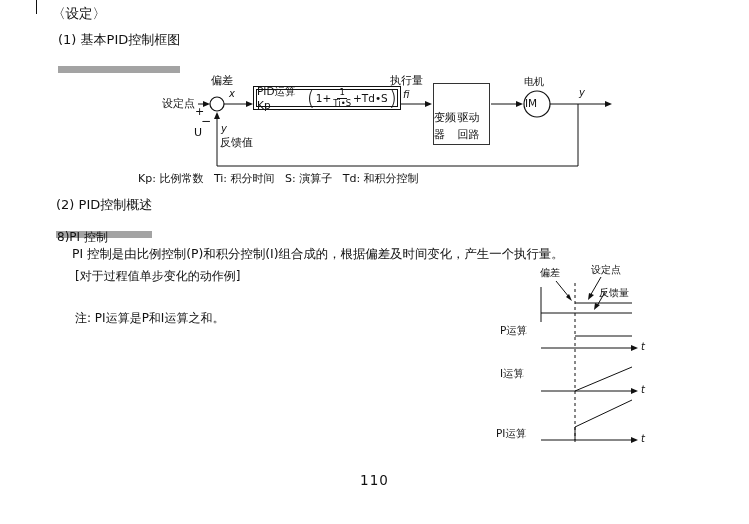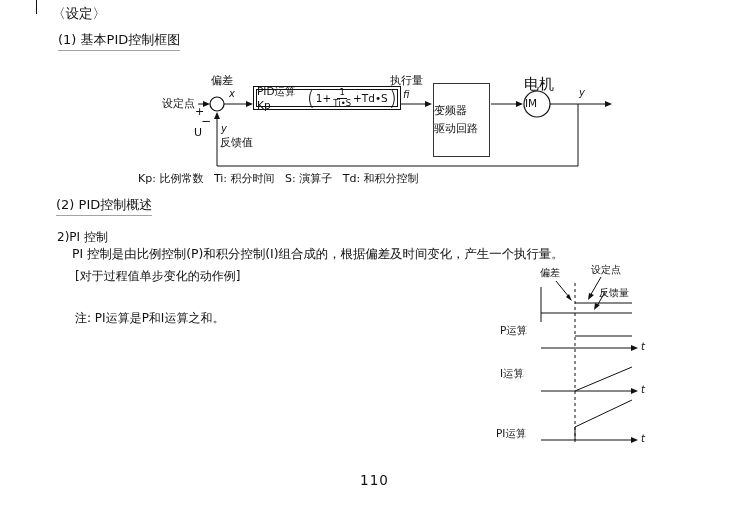--- a/index.html
+++ b/index.html
@@ -1,34 +1,34 @@
 <!DOCTYPE html>
 <html><head>
 <meta charset="utf-8">
 <style>
   *{margin:0;padding:0;box-sizing:border-box}
   html,body{background:#fff}
   body{width:749px;height:524px;font-family:"DejaVu Sans","Liberation Sans",sans-serif;color:#111}
   .page{position:relative;width:749px;height:524px;background:#fff;overflow:hidden}
   .abs{position:absolute;white-space:nowrap}
   .bold{font-weight:normal}
-  .ul{border-bottom:1px solid #a3a3a3;padding-bottom:1px}
+  .ul{border-bottom:7px solid #a3a3a3;padding-bottom:17px}
   .it{font-style:italic}
   svg.lines{position:absolute;left:0;top:0}
   svg.lines line, svg.lines polyline{stroke:#111;stroke-width:1;fill:none}
   svg.lines circle{stroke:#111;stroke-width:1.2;fill:#fff}
   svg.lines polygon{fill:#111;stroke:none}
   .pid-box{position:absolute;left:256px;top:89px;width:142px;height:18px;border:1px solid #111;
            outline:1px solid #111;outline-offset:2px;background:#fff;display:flex;align-items:center;
            justify-content:center;font-size:10.5px;gap:1px}
   .frac{display:inline-flex;flex-direction:column;align-items:center;font-size:8.5px;line-height:1.15;margin:0 1px}
   .frac .num{border-bottom:1px solid #111;padding:0 2px}
   .paren{font-size:21px;font-weight:300;line-height:1}
-  .inv-box{position:absolute;left:433px;top:83px;width:57px;height:74px;border:1px solid #333;
-           display:flex;flex-direction:column;align-items:flex-start;justify-content:center;
+  .inv-box{position:absolute;left:433px;top:83px;width:57px;height:62px;border:1px solid #333;
+           display:flex;flex-direction:row;align-items:flex-end;justify-content:center;
            font-size:11px;line-height:1.6;background:#fff}
   .pagenum{position:absolute;left:0;top:472px;width:100%;text-align:center;font-size:13.5px;letter-spacing:1px}
   .legend{white-space:pre}
 </style>
 </head>
 <body>
 
 <div class="page">
 
   <svg class="lines" width="749" height="524" viewBox="0 0 749 524">
@@ -99,29 +99,29 @@
   </div>
 
   <div class="abs" style="left:390px;top:73px;font-size:11px">执行量</div>
   <div class="abs it" style="left:403px;top:89px;font-size:10px">fi</div>
 
   <div class="inv-box">
     <div>变频器</div>
     <div>驱动回路</div>
   </div>
 
-  <div class="abs" style="left:524px;top:75px;font-size:15px">电机</div>
+  <div class="abs" style="left:524px;top:75px;font-size:10px">电机</div>
   <div class="abs" style="left:524px;top:97px;width:14px;text-align:center;font-size:10.5px">IM</div>
   <div class="abs it" style="left:579px;top:87px;font-size:10px">y</div>
 
   <div class="abs legend" style="left:138px;top:171px;font-size:11px">Kp: 比例常数   Ti: 积分时间   S: 演算子   Td: 和积分控制</div>
 
   <div class="abs bold ul" style="left:56px;top:196px;font-size:13px">(2) PID控制概述</div>
 
-  <div class="abs" style="left:57px;top:229px;font-size:12px">2)PI 控制</div>
+  <div class="abs" style="left:57px;top:229px;font-size:12px">8)PI 控制</div>
   <div class="abs" style="left:75px;top:268px;font-size:12px">[对于过程值单步变化的动作例]</div>
   <div class="abs" style="left:72px;top:246px;font-size:12.4px">PI 控制是由比例控制(P)和积分控制(I)组合成的，根据偏差及时间变化，产生一个执行量。</div>
   <div class="abs" style="left:75px;top:310px;font-size:12px">注: PI运算是P和I运算之和。</div>
 
   <div class="abs" style="left:540px;top:266px;font-size:10px">偏差</div>
   <div class="abs" style="left:591px;top:263px;font-size:10px">设定点</div>
   <div class="abs" style="left:599px;top:286px;font-size:10px">反馈量</div>
   <div class="abs" style="left:500px;top:324px;font-size:10.5px">P运算</div>
   <div class="abs" style="left:500px;top:367px;font-size:10.5px">I运算</div>
   <div class="abs" style="left:496px;top:427px;font-size:10.5px">PI运算</div>

